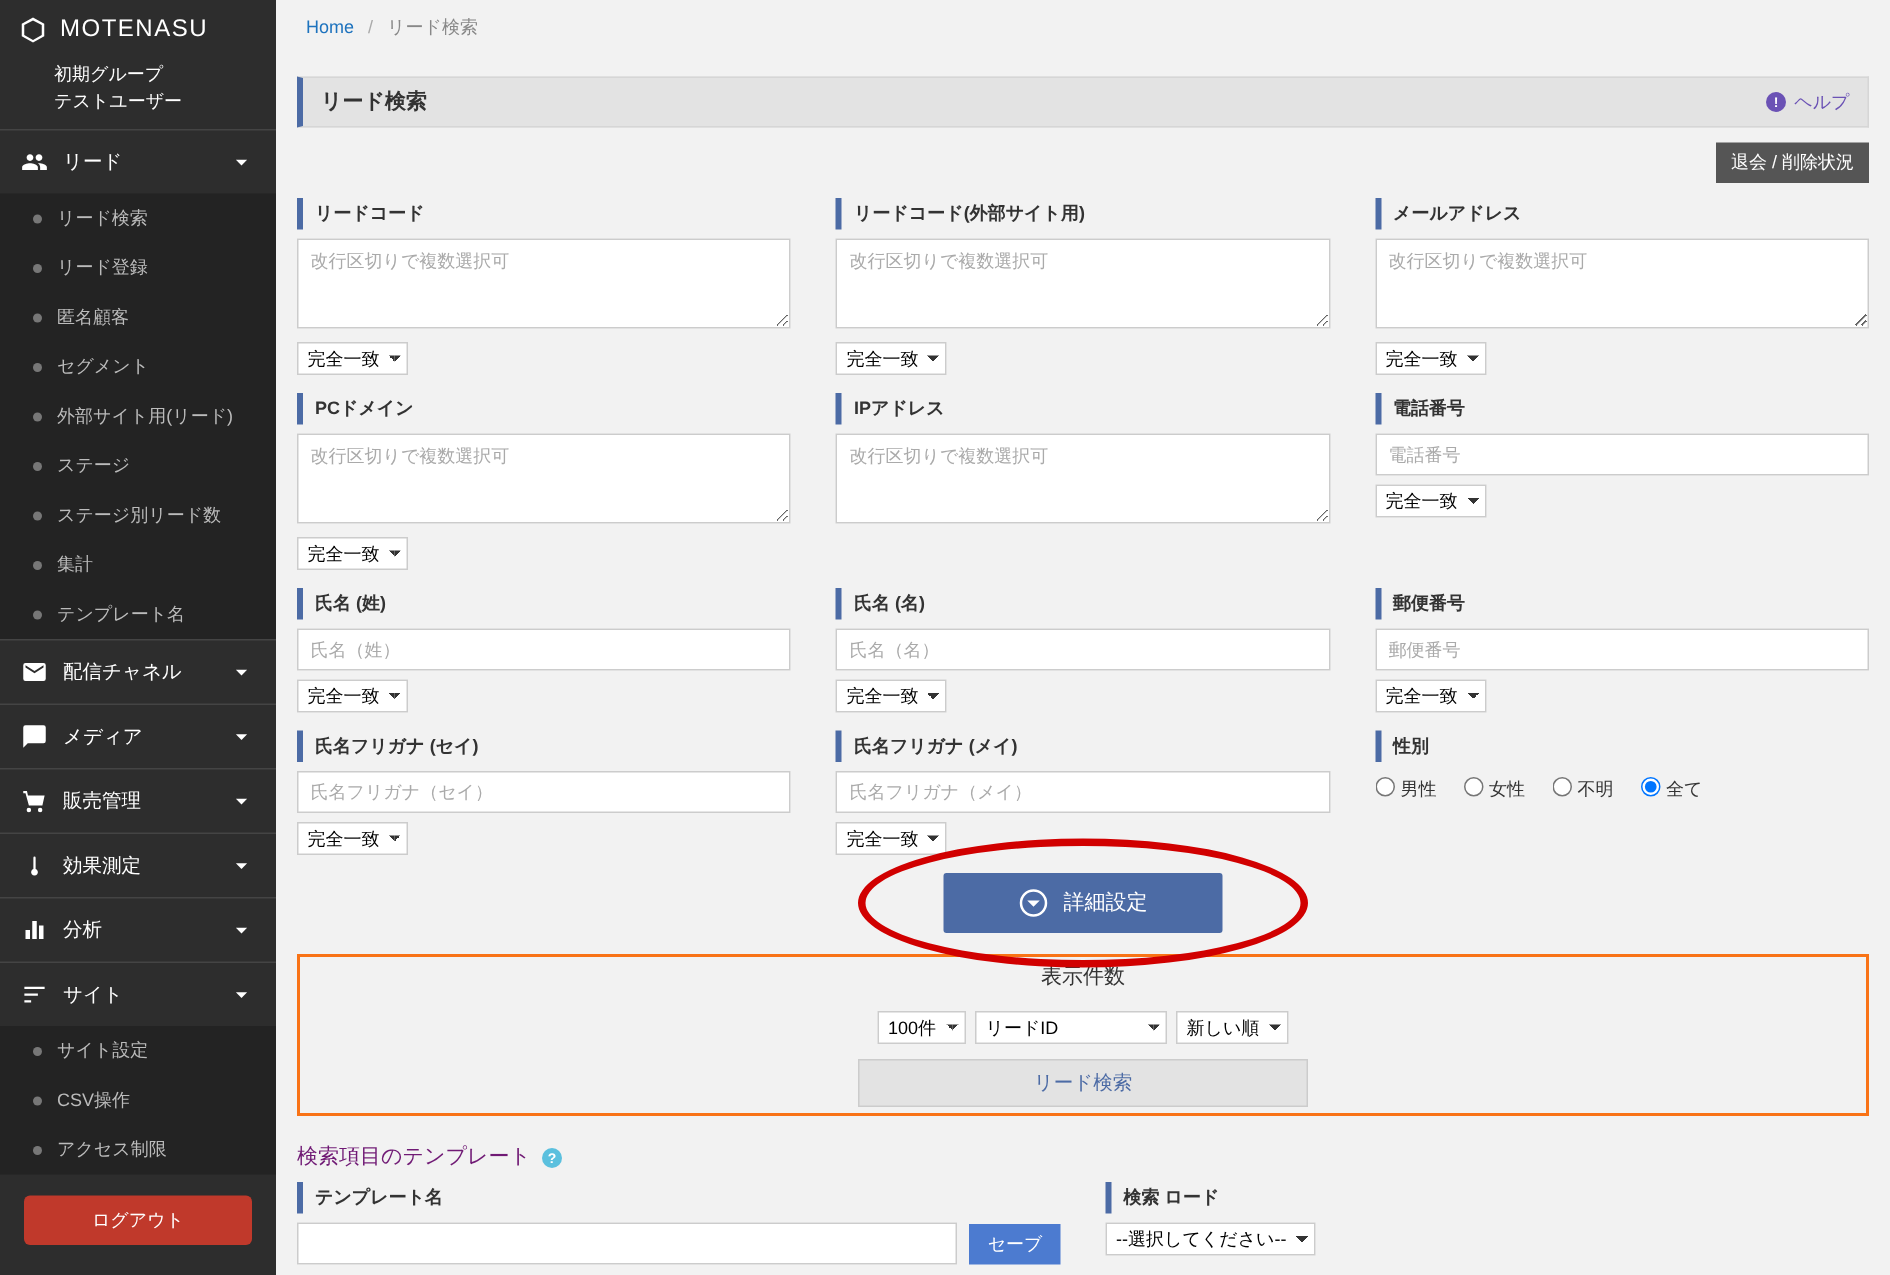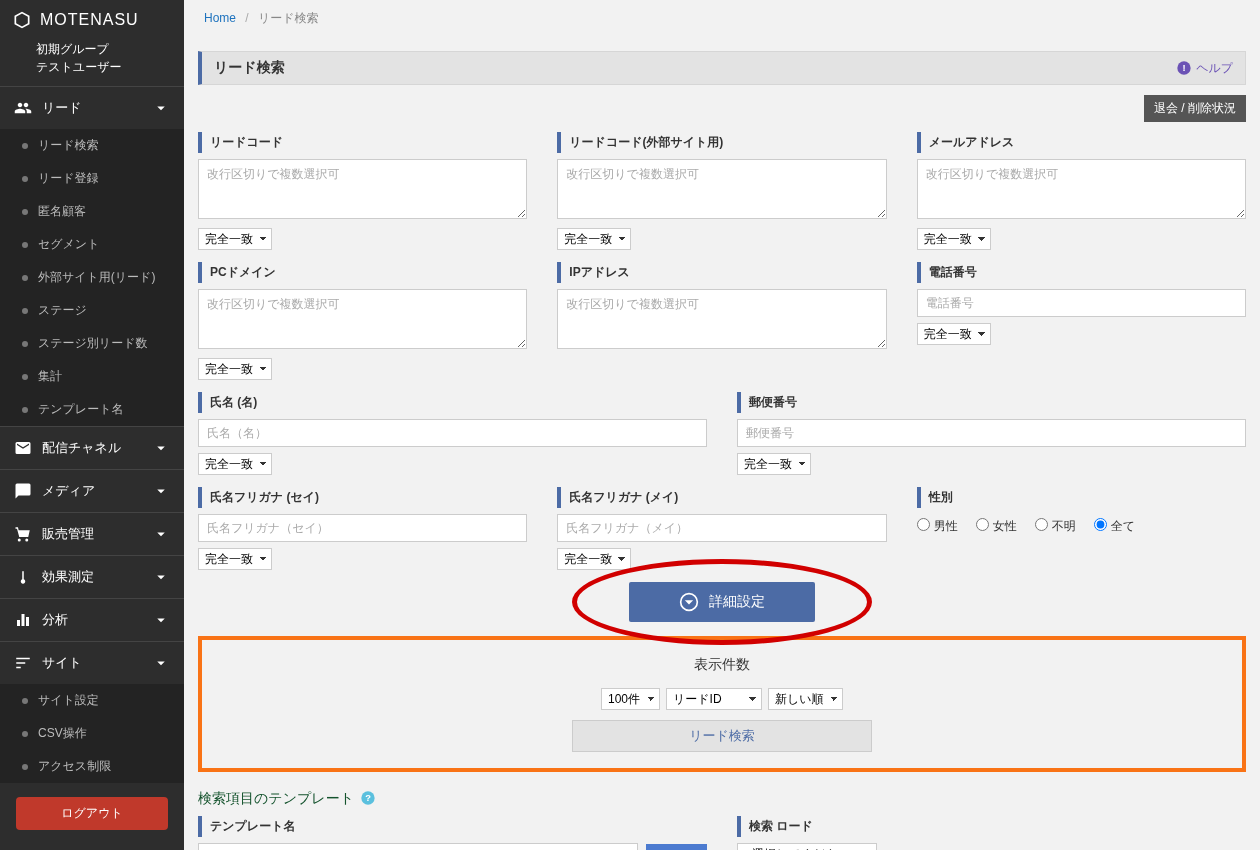--- a/index.html
+++ b/index.html
@@ -34,25 +34,25 @@
 textarea.inp, input.inp { width:100%; border:1px solid #ccc; padding:6px 8px; font-size:12px; background:#fff; color:#333; }
 textarea.inp { height:60px; resize:both;font-family:Liberation Mono, monospace; }
 textarea.inp::placeholder, input.inp::placeholder { color:#aaa; }
 .sel { border:1px solid #ccc; background:#fff; font-size:12px; padding:3px 18px 3px 6px; margin-top:6px; appearance:none; background-image:linear-gradient(45deg,transparent 50%,#333 50%),linear-gradient(135deg,#333 50%,transparent 50%); background-position:right 8px center,right 4px center; background-size:4px 4px,4px 4px; background-repeat:no-repeat; cursor:pointer;}
 .radios { display:flex; gap:18px; padding-top:4px; font-size:12px; align-items:center;}
 .radios label{display:flex;align-items:flex-start;gap:4px;cursor:pointer;}
 .detail-wrap { text-align:center; margin:8px 0 14px 0; position:relative; }
 .detail-btn { display:inline-flex; align-items:center; justify-content:center; gap:10px; background:#4c6ba5; color:#fff; border:none; padding:10px 50px; font-size:14px; cursor:pointer; border-radius:2px; }
 .detail-btn svg{width:20px;height:20px;}
 .circle-highlight { position:absolute; width:300px; height:86px; border:5px solid #d10000; border-radius:50%; left:50%; top:50%; transform:translate(-50%,-50%); pointer-events:none; }
-.display-box { border:4px solid #f97316; margin:0 14px 14px 14px; padding:16px; text-align:center; }
+.display-box { border:2px solid #f97316; margin:0 14px 14px 14px; padding:4px; text-align:center; }
 .display-box .hdr { font-size:14px; margin-bottom:14px; }
 .display-box .opts { display:flex; gap:6px; justify-content:center; margin-bottom:10px; }
 .search-btn { display:block; width:300px; margin:0 auto; padding:6px; background:#e3e3e3; border:1px solid #ccc; font-size:13px; cursor:pointer; color:#4c6ba5;}
-.tmpl-title { color:#14532d; padding:4px 14px 8px 14px; font-size:14px; display:flex; align-items:flex-start; gap:6px; }
+.tmpl-title { color:#701a75; padding:4px 14px 8px 14px; font-size:14px; display:flex; align-items:flex-end; gap:6px; }
 .tmpl-title svg{width:16px;height:16px;}
 .tmpl-row { display:flex; gap:30px; padding:0 14px; }
 .btn-blue { background:#4c7bd0; color:#fff; border:none; padding:5px 12px; font-size:12px; cursor:pointer; }
 .tmpl-ctl{display:flex;gap:8px;align-items:center;margin-top:6px;}
 </style>
 </head>
 <body>
 
 <div class="layout">
   <aside class="sidebar">
@@ -217,20 +217,25 @@
           <textarea class="inp" placeholder="改行区切りで複数選択可" style=""></textarea>
         </div>
         <div class="col">
           <div class="flabel">電話番号</div>
           <input class="inp" placeholder="電話番号" style="">
           <select class="sel"><option>完全一致</option></select>
         </div>
       </div>
 
       <div class="row">
+        <div class="col">
+          <div class="flabel">氏名 (姓)</div>
+          <input class="inp" placeholder="氏名（姓）" style="">
+          <select class="sel"><option>完全一致</option></select>
+        </div>
         <div class="col">
           <div class="flabel">氏名 (名)</div>
           <input class="inp" placeholder="氏名（名）" style="">
           <select class="sel"><option>完全一致</option></select>
         </div>
         <div class="col">
           <div class="flabel">郵便番号</div>
           <input class="inp" placeholder="郵便番号" style="">
           <select class="sel"><option>完全一致</option></select>
         </div>
@@ -279,21 +284,21 @@
           </svg>
         <span>詳細設定</span>
       </button>
       <div class="circle-highlight"></div>
     </div>
 
     <div class="display-box">
       <div class="hdr">表示件数</div>
       <div class="opts">
         <select class="sel" style="margin:0"><option>100件</option></select>
-        <select class="sel" style="margin:0;width:96px"><option>リードID</option></select>
+        <select class="sel" style="margin:0;width:128px"><option>リードID</option></select>
         <select class="sel" style="margin:0"><option>新しい順</option></select>
       </div>
       <button class="search-btn">リード検索</button>
     </div>
 
     <div class="tmpl-title">
       <span>検索項目のテンプレート</span>
       <svg viewBox="0 0 24 24">
           <circle cx="12" cy="12" r="10" fill="#5bc0de"></circle>
           <text x="12" y="17" text-anchor="middle" fill="#fff" font-size="14" font-weight="bold">?</text>

